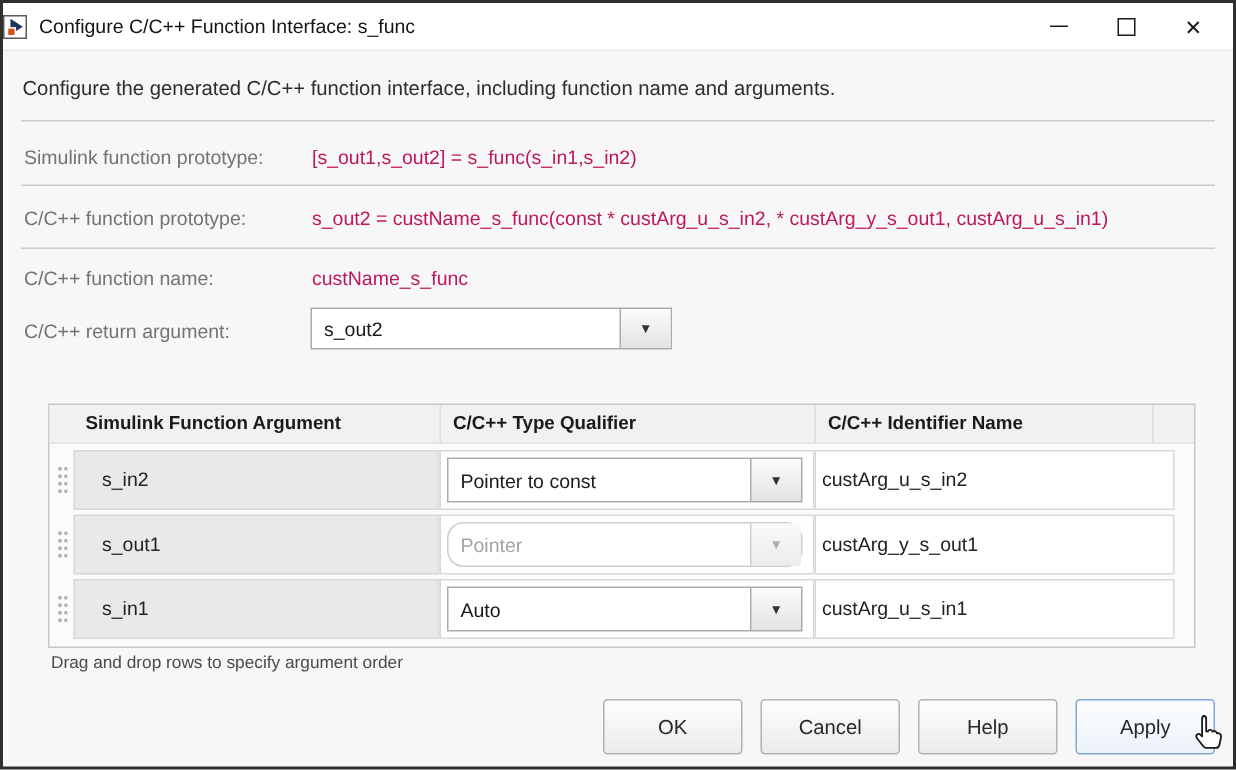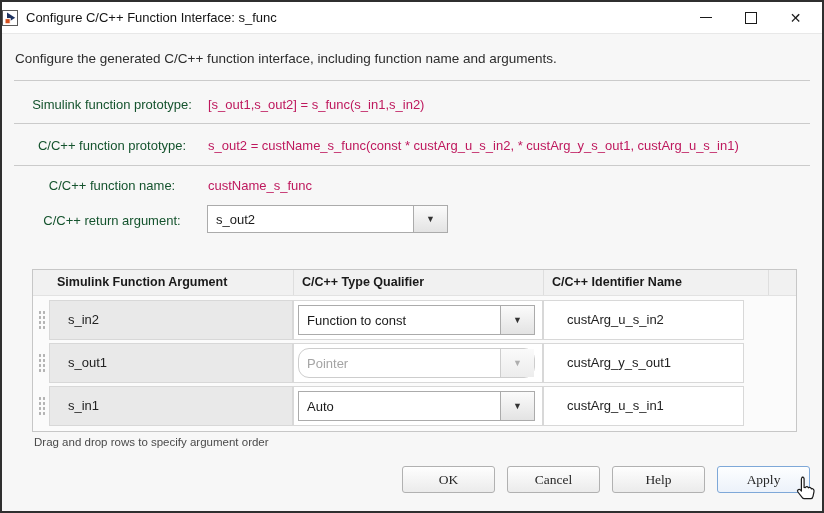--- a/index.html
+++ b/index.html
@@ -15,21 +15,21 @@
   .win-btn{width:45px; height:31px; display:flex; align-items:center; justify-content:center; cursor:default;}
   .glyph-min{width:12px; border-top:1.4px solid #1a1a1a; display:inline-block;}
   .glyph-max{width:10px; height:10px; border:1.4px solid #1a1a1a; display:inline-block;}
   .glyph-close{font-size:14px; color:#1a1a1a; line-height:1;}
   
   .desc{position:absolute; left:13px; top:49px; font-size:13.5px; color:#2d2d2d;}
   .hdiv{position:absolute; left:12px; right:12px; border-top:1px solid #cbcbcb; height:0;}
   .hdiv.d1{top:78px;} .hdiv.d2{top:121px;} .hdiv.d3{top:163px;}
   
   .frow{position:absolute; left:14px; font-size:13px; color:#3a3a3a; white-space:nowrap;}
-  .frow .flabel{display:inline-block; width:192px; color:#14532d;text-align:center;}
+  .frow .flabel{display:inline-block; width:192px; color:#737373;}
   .frow .fvalue{color:#be185d;}
   .frow.r1{top:95px;} .frow.r2{top:136px;} .frow.r3{top:176px;} .frow.r4{top:211px;}
   
   .combo{display:flex; align-items:stretch; background:#ffffff; border:1px solid #ababab; box-sizing:border-box;}
   .combo .combo-text{flex:1; font-size:13px; color:#1a1a1a; padding-left:8px; display:flex; align-items:center; overflow:hidden;}
   .combo .combo-btn{width:33px; border-left:1px solid #ababab;
     background:linear-gradient(#fbfbfb,#e3e3e3); display:flex; align-items:center; justify-content:center;
     font-size:9px; color:#333333;}
   .combo.disabled{border-color:#cdcdcd;border-radius:11px;}
   .combo.disabled .combo-text{color:#a4a4a4;}
@@ -49,27 +49,27 @@
   .t-body{padding-top:4px;}
   .t-row{display:flex; height:40px; margin-bottom:3px;}
   .drag-handle{width:16px; display:flex; align-items:center; justify-content:center;}
   .grip{width:7px; height:21px;
     background-image:radial-gradient(circle,#b3b3b3 1.1px,transparent 1.4px);
     background-size:4px 5px;}
   .cell{box-sizing:border-box; border:1px solid #d8d8d8; font-size:13px; overflow:hidden; white-space:nowrap;}
   .cell.arg{width:244px; background:#e9e9e9; color:#222222; line-height:38px; padding-left:18px;}
   .cell.qual{width:250px; background:#ffffff; display:flex; align-items:center; padding-left:4px; margin-left:0;}
   .cell.qual .combo{width:237px; height:30px;}
-  .cell.ident{width:201px; background:#ffffff; color:#222222; line-height:38px; padding-left:23px;}
+  .cell.ident{width:240px; background:#ffffff; color:#222222; line-height:38px; padding-left:4px;}
   .row-spacer{flex:1;}
   .hint{position:absolute; left:32px; top:434px; font-size:11.5px; color:#4a4a4a;}
   
   .btn-row{position:absolute; right:12px; top:464px; display:flex; gap:12px;}
-  .btn{min-width:93px; height:27px; box-sizing:border-box; border:1px solid #b1b1b1; border-radius:3px;
-    background:linear-gradient(#fefefe,#ebebeb); font-family:Liberation Serif, serif;
+  .btn{min-width:93px; height:37px; box-sizing:border-box; border:1px solid #b1b1b1; border-radius:3px;
+    background:linear-gradient(#fefefe,#ebebeb); font-family:Liberation Sans, sans-serif;
     font-size:13.5px; color:#282828; display:flex; align-items:center; justify-content:center;}
   .btn.apply{border-color:#7ea8d8; background:linear-gradient(#fdfeff,#ecf2fa);}
   .hand-cursor{position:absolute; left:792px; top:474px; width:24px; height:27px; pointer-events:none;}
 </style>
 </head>
 <body>
 
 <div class="window">
 
   <div class="titlebar">
@@ -128,21 +128,21 @@
       <div class="h-spacer"></div>
     </div>
     <div class="t-body">
     <div class="t-row">
       <div class="drag-handle">
             <div class="grip"></div>
           </div>
       <div class="cell arg">s_in2</div>
       <div class="cell qual">
         <div class="combo">
-          <span class="combo-text">Function to const</span>
+          <span class="combo-text">Pointer to const</span>
           <span class="combo-btn">▼</span>
         </div>
       </div>
       <div class="cell ident">custArg_u_s_in2</div>
       <div class="row-spacer"></div>
     </div>
 
     <div class="t-row">
       <div class="drag-handle">
             <div class="grip"></div>

